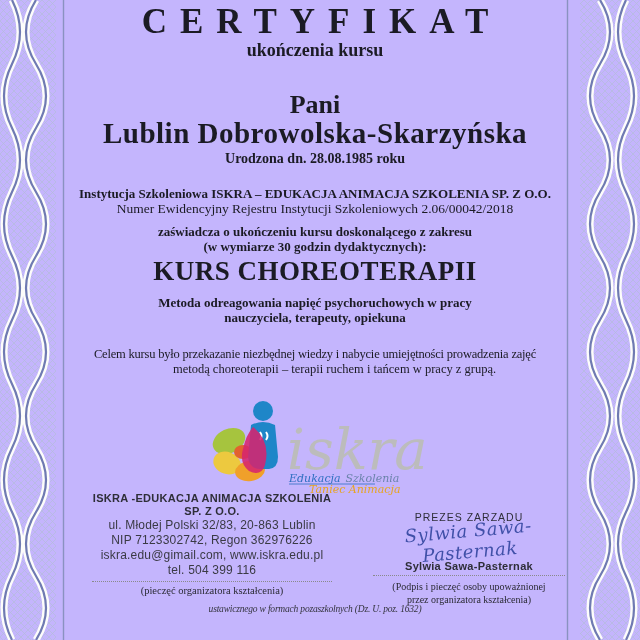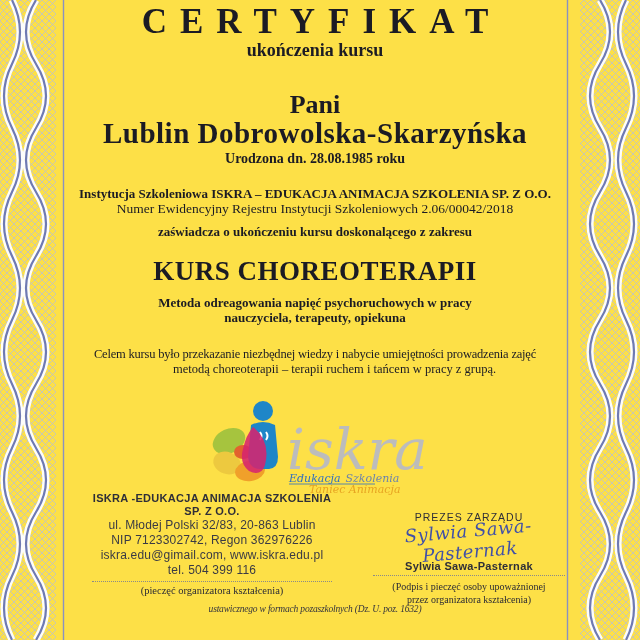--- a/index.html
+++ b/index.html
@@ -1,18 +1,18 @@
 <!DOCTYPE html>
 <html><head>
 <meta charset="utf-8">
 <style>
   html,body{margin:0;padding:0;background:#e9e9e9;}
   .page{
     position:relative;width:640px;height:640px;margin:0 auto;
-    background:#fde047;overflow:hidden;
+    background:#c4b5fd;overflow:hidden;
     font-family:"Liberation Serif",serif;color:#1b1b24;
   }
   .border-svg{position:absolute;top:0;}
   .border-left{left:0;}
   .border-right{right:0;}
   .content{position:absolute;left:66px;right:76px;top:0;height:640px;text-align:center;}
   .abs{position:absolute;left:0;right:0;white-space:nowrap;}
   .title{top:2px;font-size:35px;font-weight:bold;letter-spacing:13px;padding-left:13px;}
   .subtitle{top:40px;font-size:18px;font-weight:bold;}
   .salutation{top:90px;font-size:26px;font-weight:bold;}
@@ -81,20 +81,21 @@
 
   <div class="content">
     <div class="abs title">CERTYFIKAT</div>
     <div class="abs subtitle">ukończenia kursu</div>
     <div class="abs salutation">Pani</div>
     <div class="abs recipient">Lublin Dobrowolska-Skarzyńska</div>
     <div class="abs birth">Urodzona dn. 28.08.1985 roku</div>
     <div class="abs inst1">Instytucja Szkoleniowa ISKRA – EDUKACJA ANIMACJA SZKOLENIA SP. Z O.O.</div>
     <div class="abs inst2">Numer Ewidencyjny Rejestru Instytucji Szkoleniowych 2.06/00042/2018</div>
     <div class="abs stmt1">zaświadcza o ukończeniu kursu doskonalącego z zakresu</div>
+    <div class="abs stmt2">(w wymiarze 30 godzin dydaktycznych):</div>
     <div class="abs course">KURS CHOREOTERAPII</div>
     <div class="abs csub1">Metoda odreagowania napięć psychoruchowych w pracy</div>
     <div class="abs csub2">nauczyciela, terapeuty, opiekuna</div>
     <div class="abs purp1">Celem kursu było przekazanie niezbędnej wiedzy i nabycie umiejętności prowadzenia zajęć</div>
     <div class="abs purp2">metodą choreoterapii – terapii ruchem i tańcem w pracy z grupą.</div>
   </div>
 
   <div class="logo-wrap">
     <svg width="232" height="96" viewBox="0 0 232 96">
       <ellipse cx="26" cy="42" rx="17" ry="12" fill="#a6c43e" transform="rotate(-25 26 42)"></ellipse>

